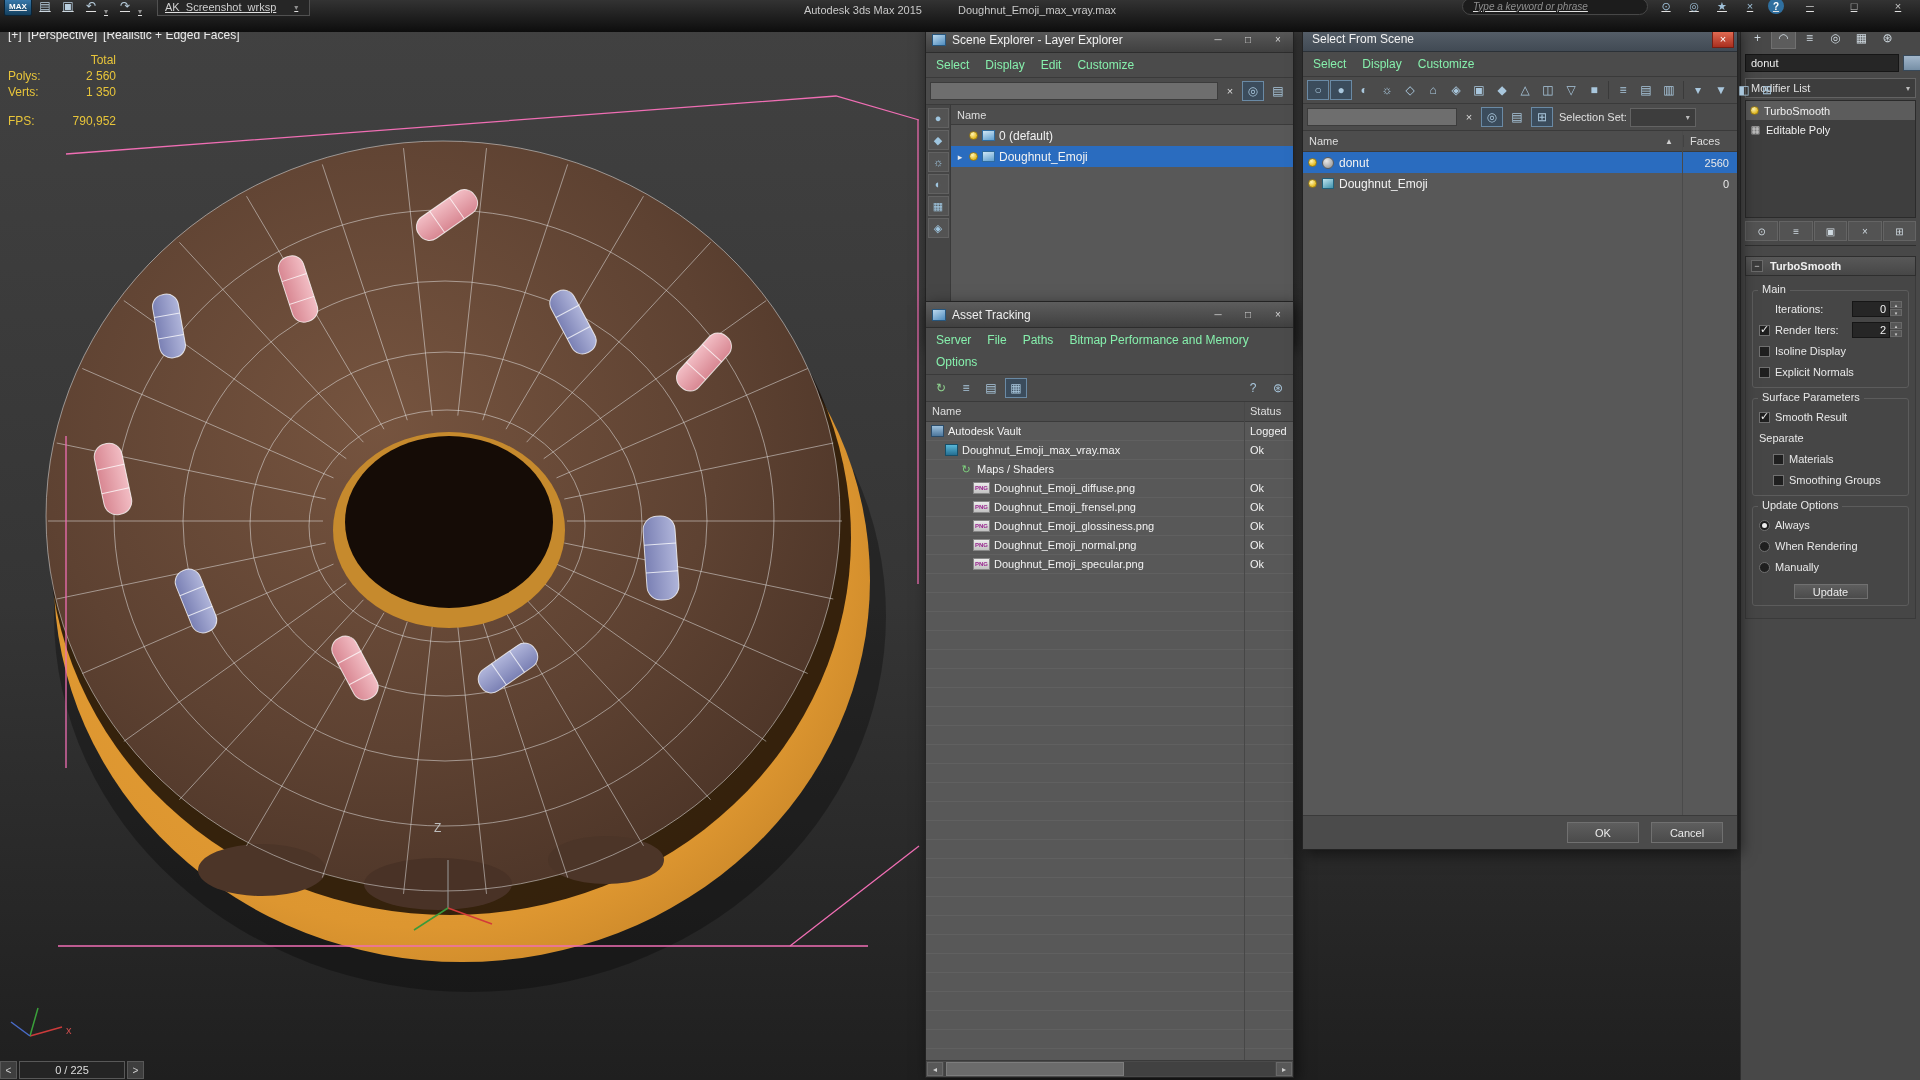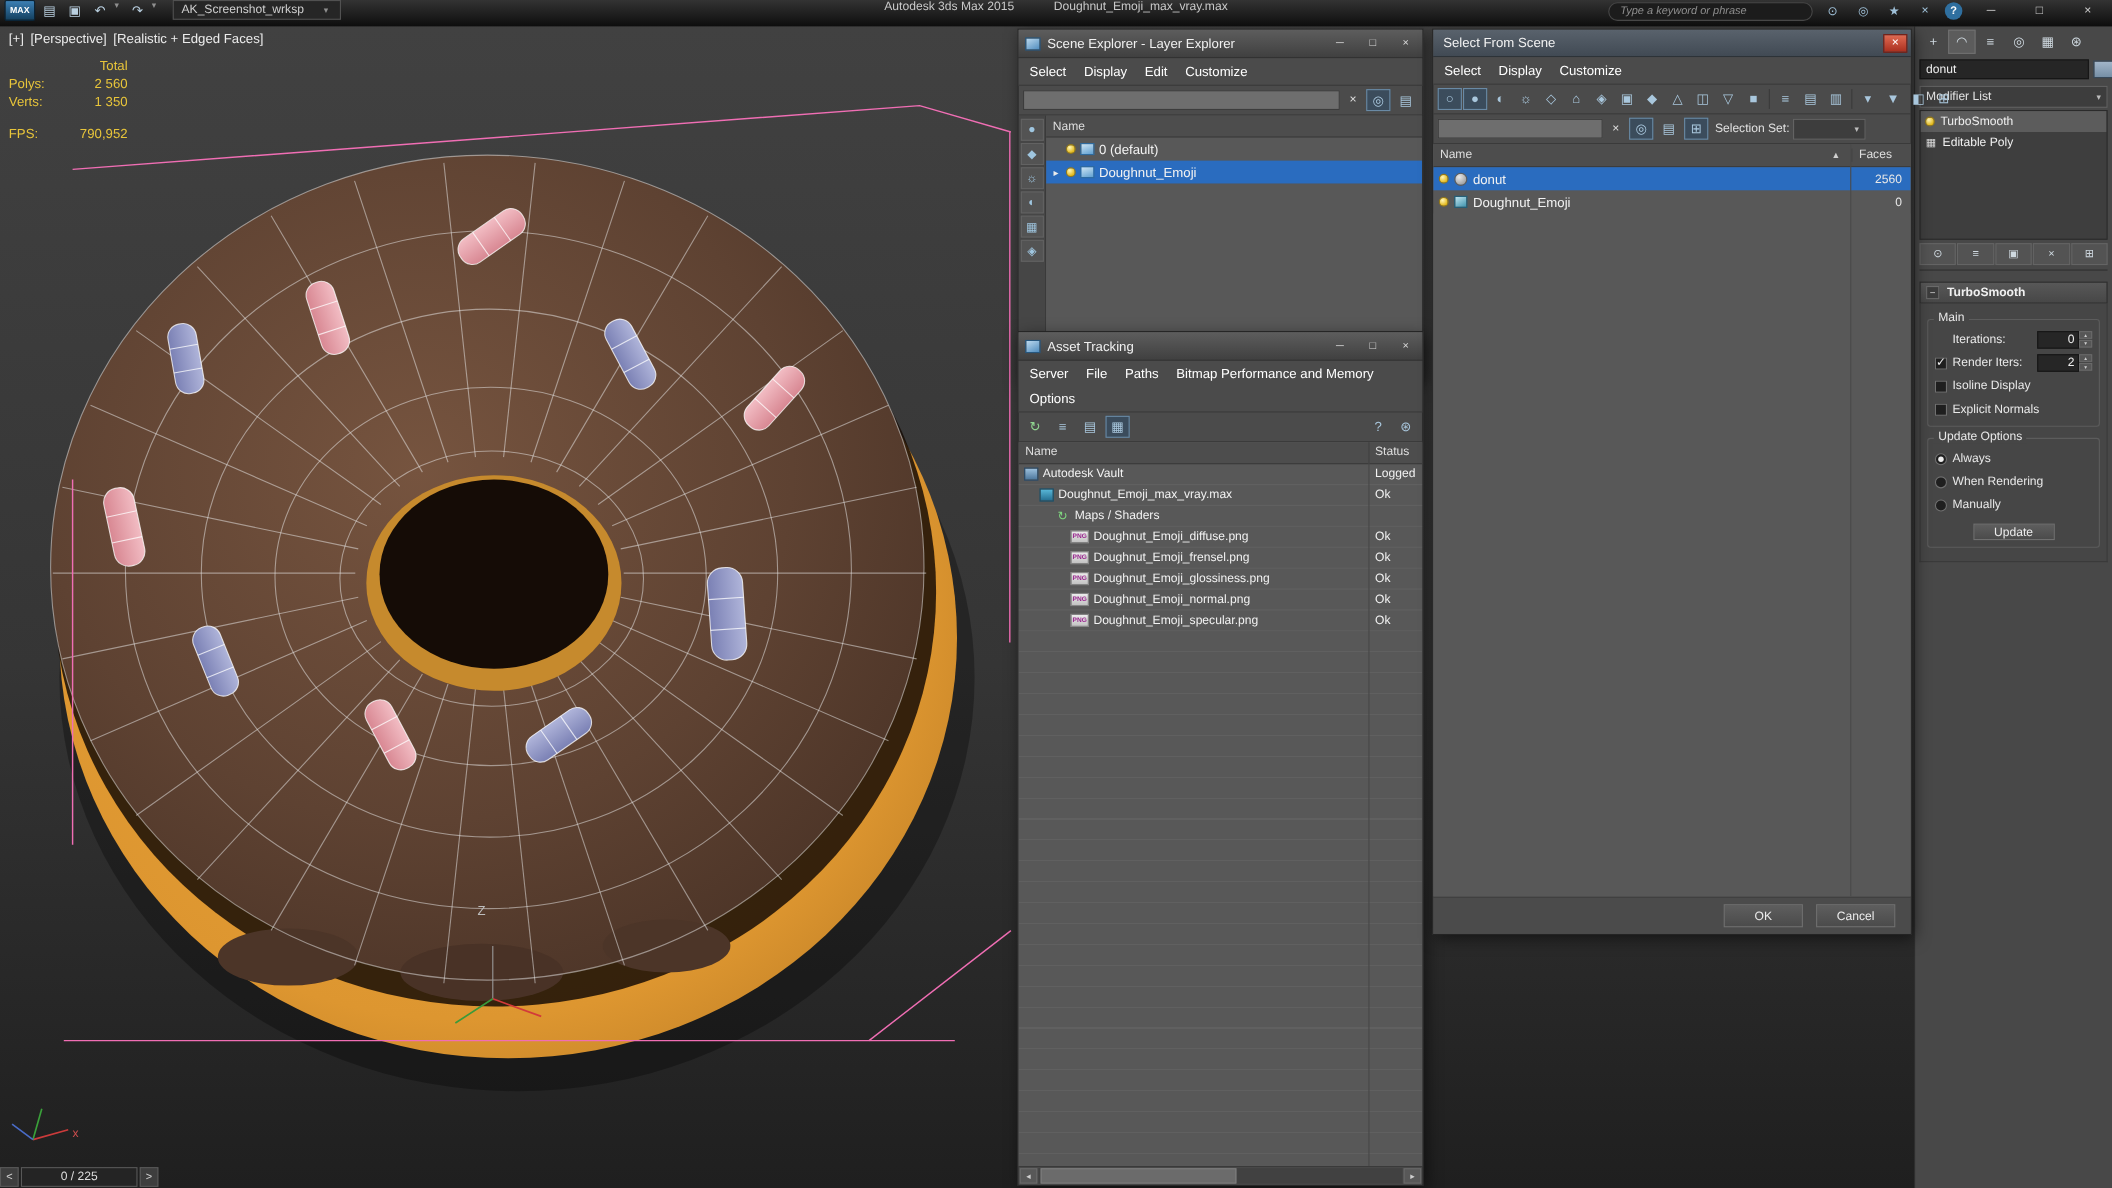--- a/index.html
+++ b/index.html
@@ -1,20 +1,20 @@
 <!DOCTYPE html>
 <html><head>
 <meta charset="utf-8">
 <style>
   *{margin:0;padding:0;box-sizing:border-box;}
   html,body{width:1920px;height:1080px;}
   body{font-family:"Liberation Sans",sans-serif;background:#454545;color:#e0e0e0;font-size:12px;overflow:hidden;position:relative;}
 
   
-  #titlebar{position:absolute;left:0;top:0;width:1920px;height:24px;background:linear-gradient(#333,#0d0d0d);display:flex;align-items:flex-start;gap:3px;padding:0 4px;z-index:60;}
+  #titlebar{position:absolute;left:0;top:0;width:1920px;height:24px;background:linear-gradient(#333,#0d0d0d);display:flex;align-items:flex-end;gap:3px;padding:16px 4px;z-index:60;text-decoration:underline;}
   .max-badge{width:28px;height:19px;background:linear-gradient(#3b7fb4,#14405f);color:#fff;font-size:8px;font-weight:bold;display:flex;align-items:center;justify-content:center;border:1px solid #0a2437;border-radius:2px;}
   .tb-icon{width:20px;height:20px;display:flex;align-items:center;justify-content:center;color:#b9cfdf;font-size:12px;}
   .tb-caret{color:#8f8f8f;font-size:8px;width:8px;}
   .workspace{display:flex;align-items:center;gap:18px;height:18px;border:1px solid #515151;background:#262626;padding:0 7px;font-size:11px;color:#cfcfcf;margin-left:8px;}
   .tb-title{position:absolute;left:50%;transform:translateX(-50%);display:flex;gap:36px;font-size:11px;color:#c9c9c9;white-space:nowrap;pointer-events:none;}
   .tb-right{margin-left:auto;display:flex;align-items:center;gap:8px;}
   .tb-search{width:186px;height:17px;border-radius:9px;background:#1c1c1c;border:1px solid #474747;color:#cfcfcf;font-size:10px;padding:0 10px;}
   .tb-search::placeholder{color:#8f8f8f;font-style:italic;}
   .ric{width:20px;height:20px;display:flex;align-items:center;justify-content:center;font-size:11px;color:#9fc0d8;}
   .ric.help{width:16px;height:16px;border-radius:50%;background:#2f6f9f;color:#fff;font-weight:bold;font-size:10px;}
@@ -33,21 +33,21 @@
   .time-btn{width:17px;height:18px;background:#3e3e3e;border:1px solid #585858;color:#cfcfcf;display:flex;align-items:center;justify-content:center;font-size:10px;}
   .time-field{width:106px;height:18px;background:#242424;border:1px solid #585858;color:#dedede;display:flex;align-items:center;justify-content:center;font-size:11px;}
 
   
   .float-win{position:absolute;background:#4b4b4b;border:1px solid #232323;box-shadow:3px 4px 14px rgba(0,0,0,.55);display:flex;flex-direction:column;z-index:20;}
   .ft-bar{height:26px;flex:none;background:linear-gradient(#5d5d5d,#404040);display:flex;align-items:center;gap:6px;padding:0 3px 0 6px;border-bottom:1px solid #2d2d2d;}
   .ft-title{flex:1;font-size:12px;color:#f0f0f0;white-space:nowrap;overflow:hidden;}
   .ft-btn{width:24px;height:19px;display:flex;align-items:center;justify-content:center;color:#d6d6d6;font-size:10px;}
   .win-ic{width:14px;height:12px;background:linear-gradient(150deg,#bcd9ee,#4f8cbe);border:1px solid #27567d;flex:none;}
   .menubar{display:flex;flex-wrap:wrap;background:#4b4b4b;padding:1px 2px;border-bottom:1px solid #3a3a3a;flex:none;}
-  .menu-item{padding:4px 8px;font-size:12px;color:#ffffff;}
+  .menu-item{padding:4px 8px;font-size:12px;color:#86efac;}
   .toolbar{display:flex;align-items:center;gap:3px;padding:3px 4px;border-bottom:1px solid #3a3a3a;flex:none;}
   .t-icon{width:22px;height:20px;border:1px solid transparent;display:flex;align-items:center;justify-content:center;font-size:12px;color:#a9c7dd;flex:none;}
   .t-icon.green{color:#8fd48f;}
   .t-icon.pressed{background:#3b4c5c;border-color:#6a8aa5;}
   .t-sep{width:1px;height:18px;background:#3a3a3a;margin:0 2px;flex:none;}
   .search-box{flex:1;height:18px;background:#6e6e6e;border:1px solid #3c3c3c;color:#111;font-size:11px;padding:0 5px;min-width:40px;}
   .clear-x{width:18px;height:18px;display:flex;align-items:center;justify-content:center;color:#dadada;font-size:11px;flex:none;}
   .combo{height:19px;background:#3d3d3d;border:1px solid #636363;display:flex;align-items:center;justify-content:space-between;padding:0 5px;color:#e2e2e2;font-size:11px;}
   .combo .arrow{font-size:8px;color:#bdbdbd;margin-left:6px;}
   .list-header{height:20px;flex:none;background:#4d4d4d;border-bottom:1px solid #3b3b3b;display:flex;align-items:center;padding:0 6px;font-size:11px;color:#dedede;}
@@ -655,20 +655,38 @@
       <div class="param-row">
         <span class="checkbox"></span>
         <span>Isoline Display</span>
       </div>
       <div class="param-row">
         <span class="checkbox"></span>
         <span>Explicit Normals</span>
       </div>
     </div>
     <div class="group">
+      <span class="group-label">Surface Parameters</span>
+      <div class="param-row">
+        <span class="checkbox checked"></span>
+        <span>Smooth Result</span>
+      </div>
+      <div class="param-row">
+        <span>Separate</span>
+      </div>
+      <div class="param-row" style="padding-left:14px">
+        <span class="checkbox"></span>
+        <span>Materials</span>
+      </div>
+      <div class="param-row" style="padding-left:14px">
+        <span class="checkbox"></span>
+        <span>Smoothing Groups</span>
+      </div>
+    </div>
+    <div class="group">
       <span class="group-label">Update Options</span>
       <div class="param-row">
         <span class="radio selected"></span>
         <span>Always</span>
       </div>
       <div class="param-row">
         <span class="radio"></span>
         <span>When Rendering</span>
       </div>
       <div class="param-row">

